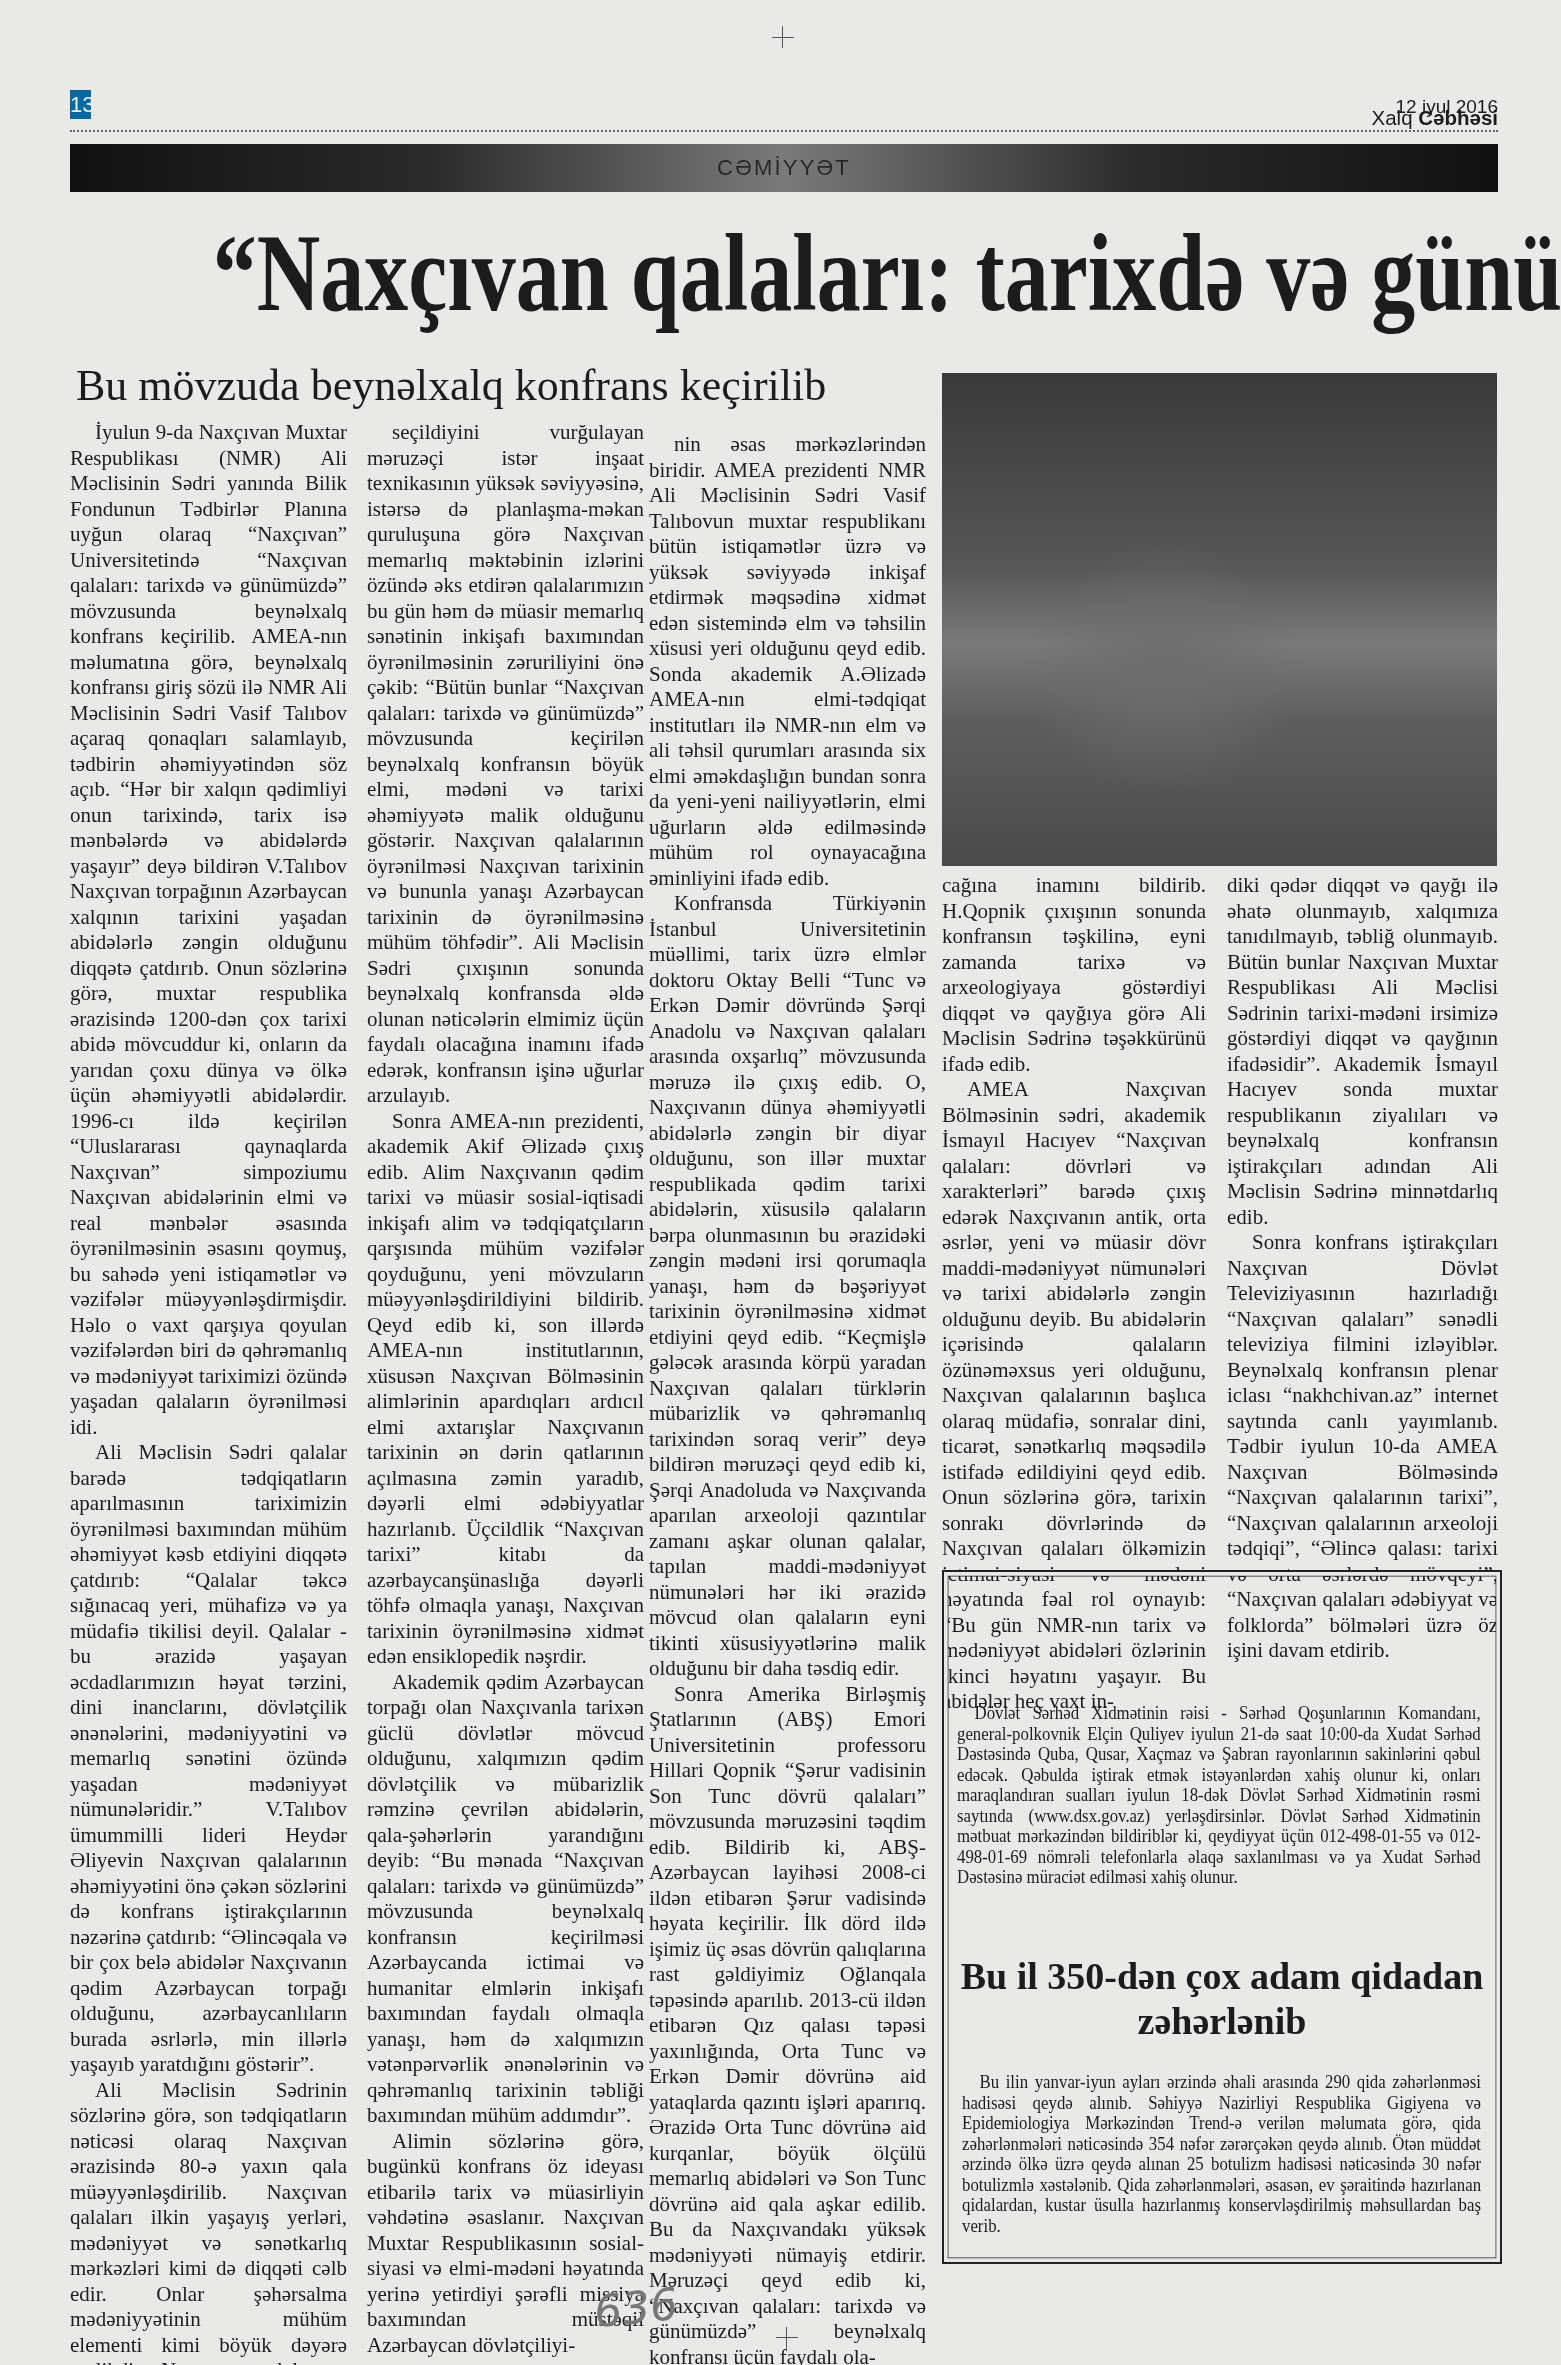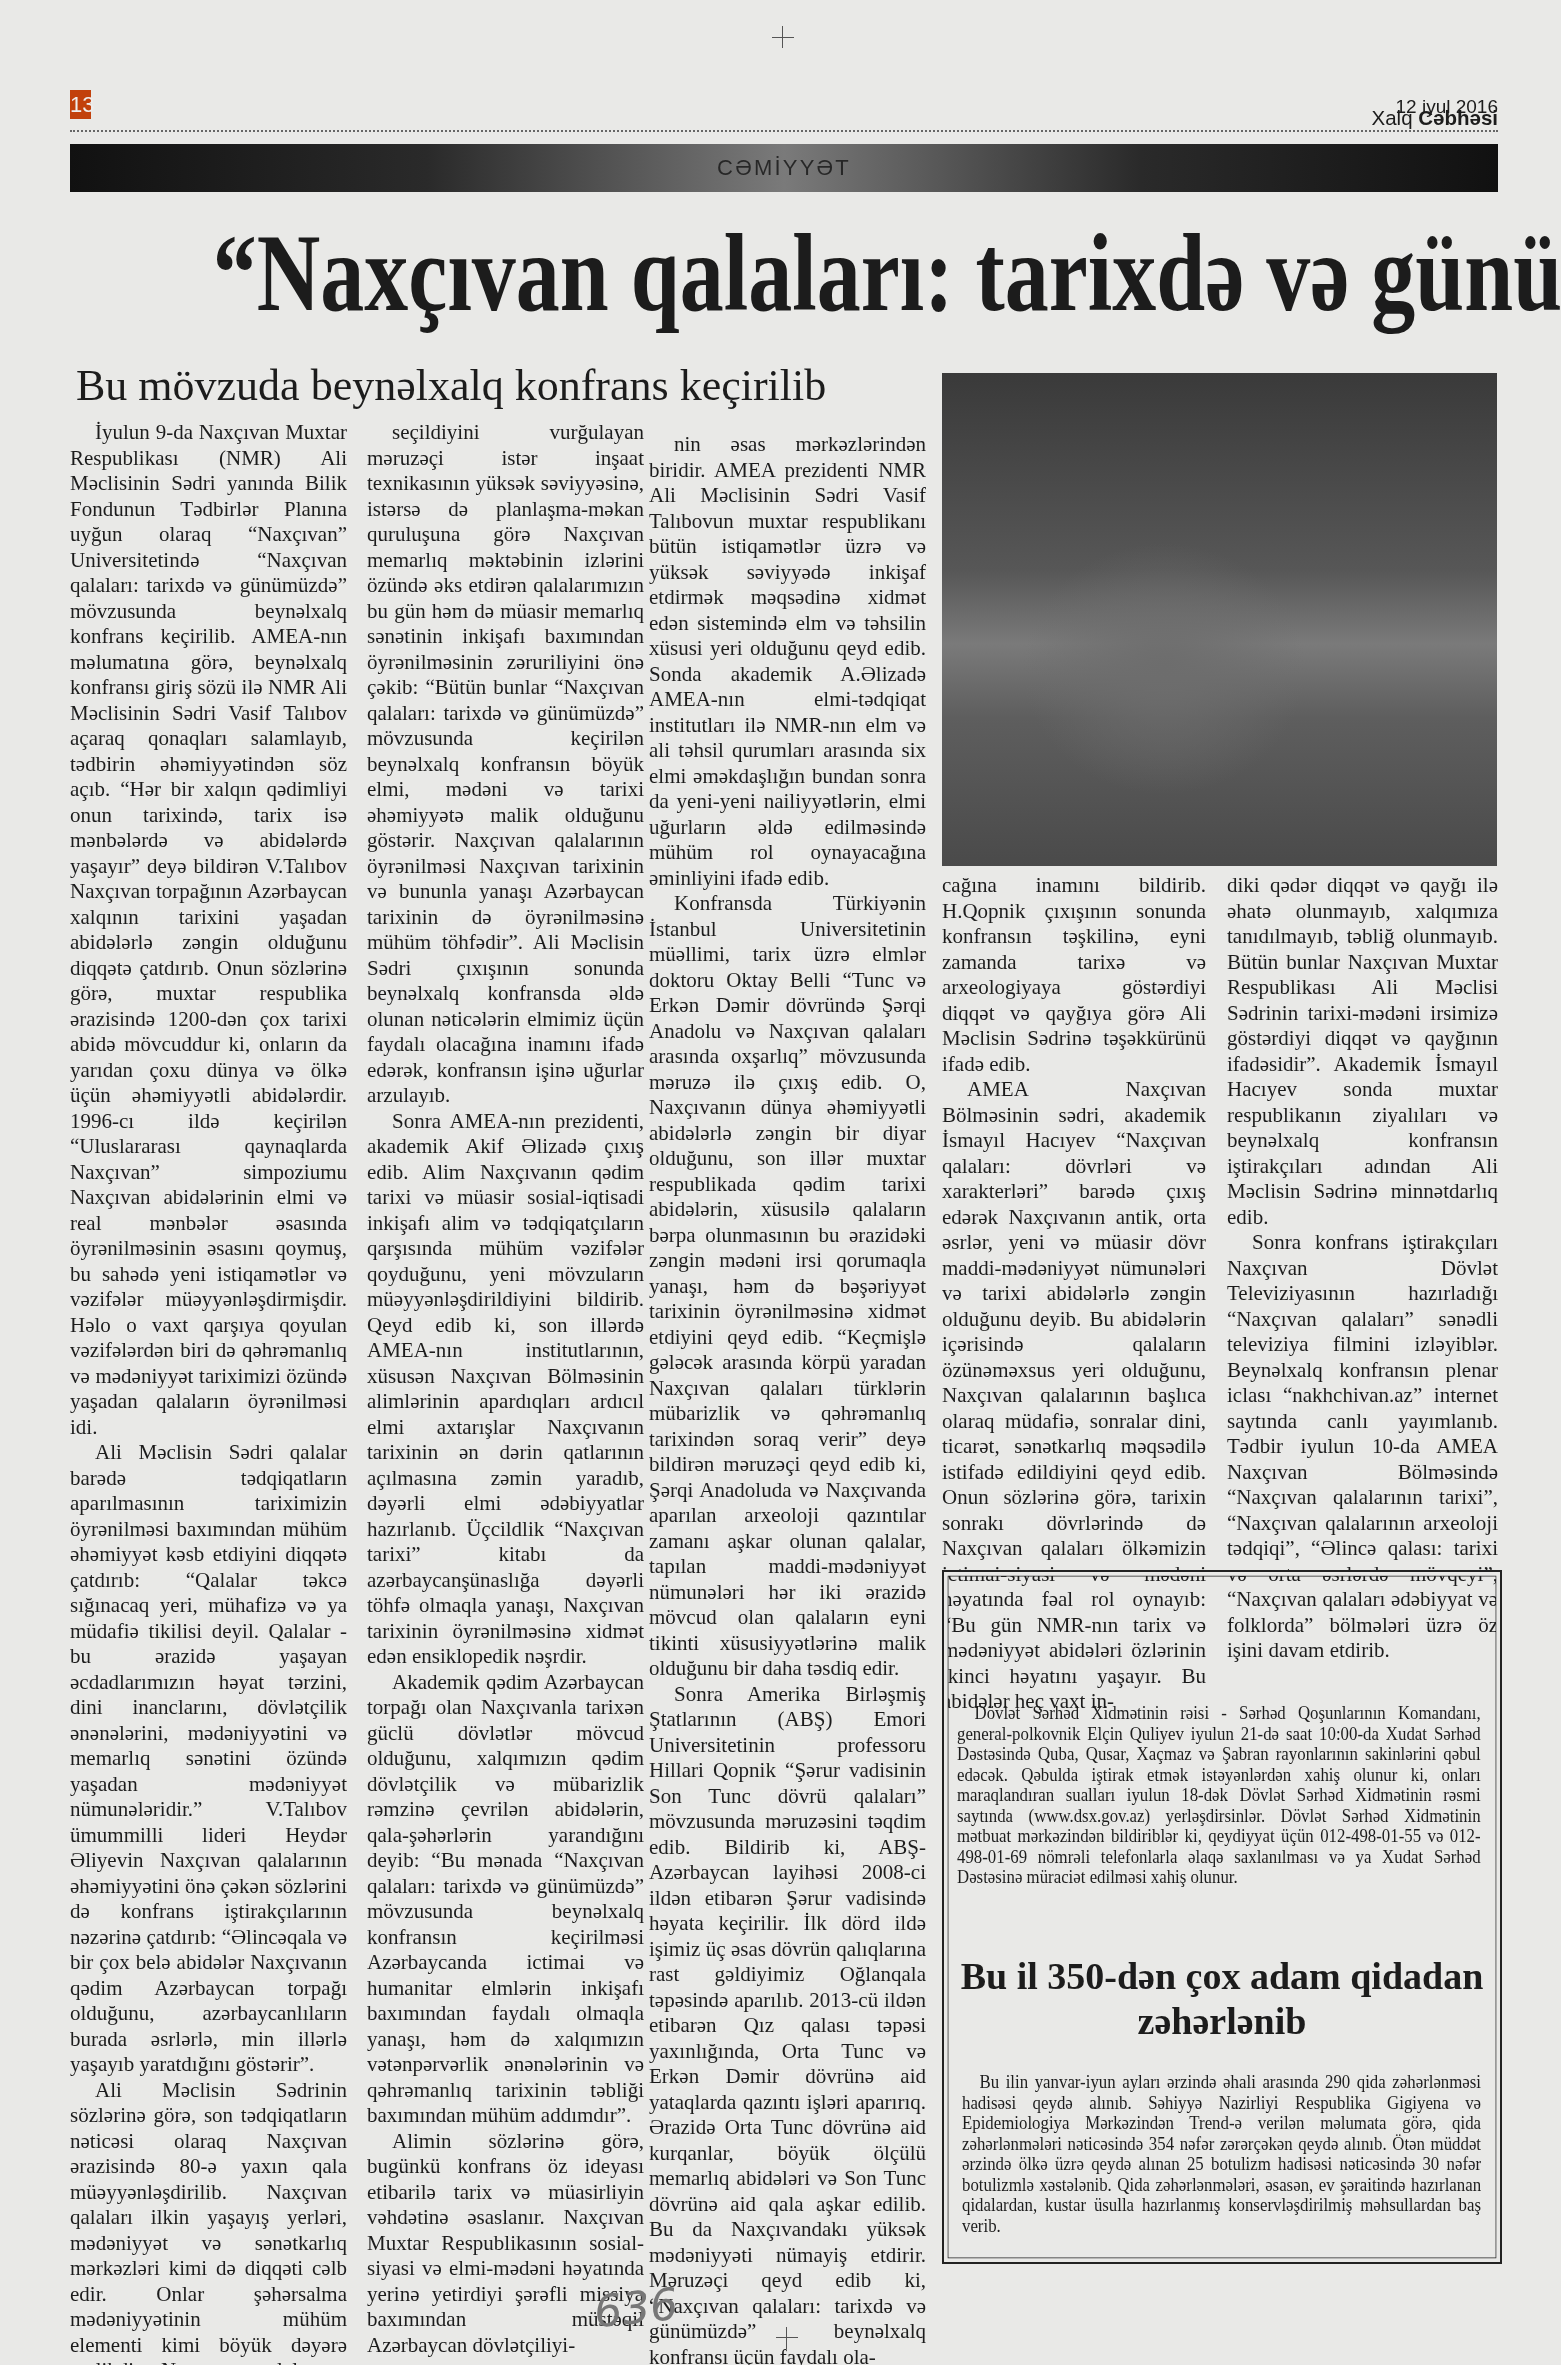--- a/index.html
+++ b/index.html
@@ -1,21 +1,21 @@
 <!DOCTYPE html>
 <html style="font-size:11.7px"><head>
 <meta charset="utf-8">
 <style>
   html,body{margin:0;padding:0;}
   body{width:1561px;height:2366px;background:#e9e9e7;position:relative;overflow:hidden;font-family:"Liberation Serif","DejaVu Serif",serif;color:#1c1c1c;}
   .crop{position:absolute;width:22px;height:22px;}
   .crop::before{content:"";position:absolute;left:10.3px;top:0;width:0.7px;height:22px;background:#555;}
   .crop::after{content:"";position:absolute;top:10.3px;left:0;width:22px;height:0.7px;background:#555;}
   .header{position:absolute;left:70px;top:87px;width:1428px;height:43px;border-bottom:2.9px dotted #666;}
-  .pagenum{position:absolute;left:0;top:2.9px;width:20.5px;height:29px;background:#c2410c;color:#eee;font-family:"Liberation Sans",sans-serif;font-size:22px;line-height:29px;text-align:center;}
+  .pagenum{position:absolute;left:0;top:2.9px;width:20.5px;height:29px;background:#0369a1;color:#eee;font-family:"Liberation Sans",sans-serif;font-size:22px;line-height:29px;text-align:center;}
   .paper{position:absolute;left:0;right:0;top:19px;text-align:right;font-family:"Liberation Sans",sans-serif;font-size:20.5px;}
   .paper b{font-weight:bold;}
   .date{position:absolute;right:0;top:8.8px;font-family:"Liberation Sans",sans-serif;font-size:19px;}
   .section{position:absolute;left:70px;top:144px;width:1428px;height:48px;background:linear-gradient(90deg,#111 0%,#2a2a2a 25%,#7a7a7a 50%,#2a2a2a 75%,#111 100%);color:#111;text-align:center;font-family:"Liberation Sans",sans-serif;font-size:22px;letter-spacing:2.2px;line-height:48px;}
   .section span{color:#1a1a1a;opacity:.85}
   .headline{position:absolute;left:70px;top:207px;width:1428px;text-align:center;font-family:"Liberation Serif",serif;font-weight:bold;font-size:110px;line-height:132px;transform:scaleX(.8);transform-origin:center;white-space:nowrap;}
   .subhead{position:absolute;left:76px;top:360px;font-size:44px;line-height:51px;font-family:"Liberation Serif",serif;}
   .photo{position:absolute;left:942px;top:373px;width:555px;height:493px;background:
       radial-gradient(ellipse at 40% 60%,#6d6d6d 0%,transparent 30%),
       linear-gradient(180deg,#3a3a3a 0%,#575757 40%,#7a7a7a 55%,#5e5e5e 70%,#4a4a4a 100%);}

